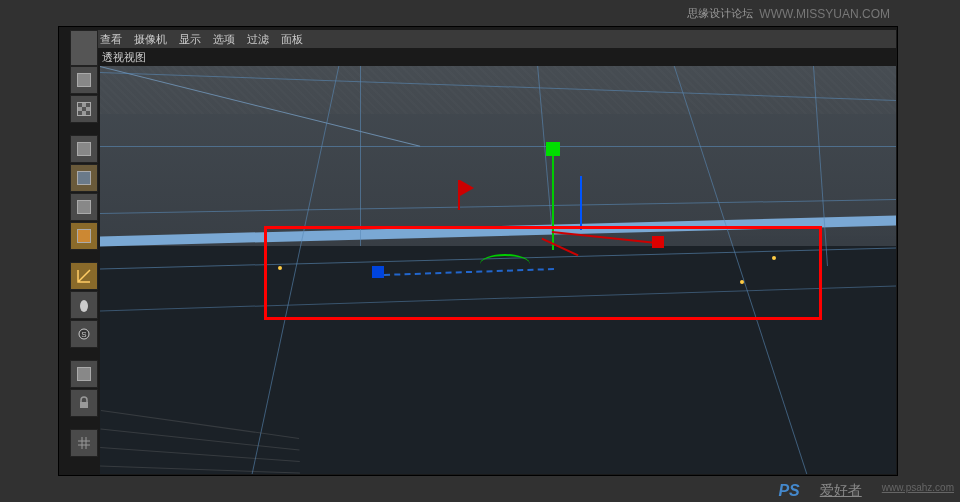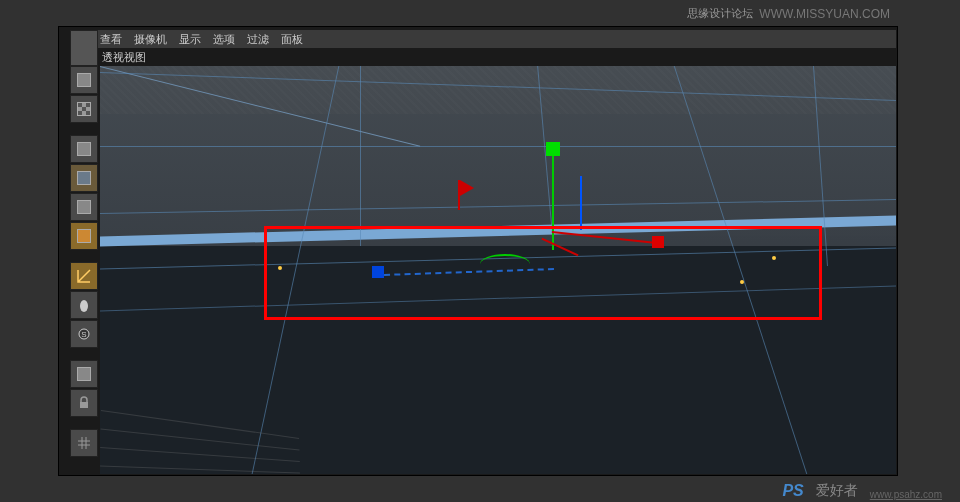--- a/index.html
+++ b/index.html
@@ -285,37 +285,38 @@
       right: 70px;
       top: 6px;
       color: #999;
       font-size: 11px;
       display: flex;
       align-items: center;
       gap: 6px;
     }
     .watermark-bottom {
       position: absolute;
-      right: 18px;
+      right: 6px;
       bottom: 2px;
       display: flex;
-      align-items: flex-end;
-      gap: 12px;
+      align-items: flex-start;
+      gap: 20px;
       color: #777;
       font-size: 13px;
     }
     .watermark-bottom .ps {
       color: #4488cc;
       font-weight: bold;
       font-style: italic;
       font-size: 16px;
     }
     .watermark-bottom .cn {
       color: #888;
       font-size: 14px;
+      text-decoration: underline;
     }
     .watermark-bottom .url {
       color: #666;
       font-size: 10px;
       text-decoration: underline;
     }
   </style>
 </head>
 <body>
 

